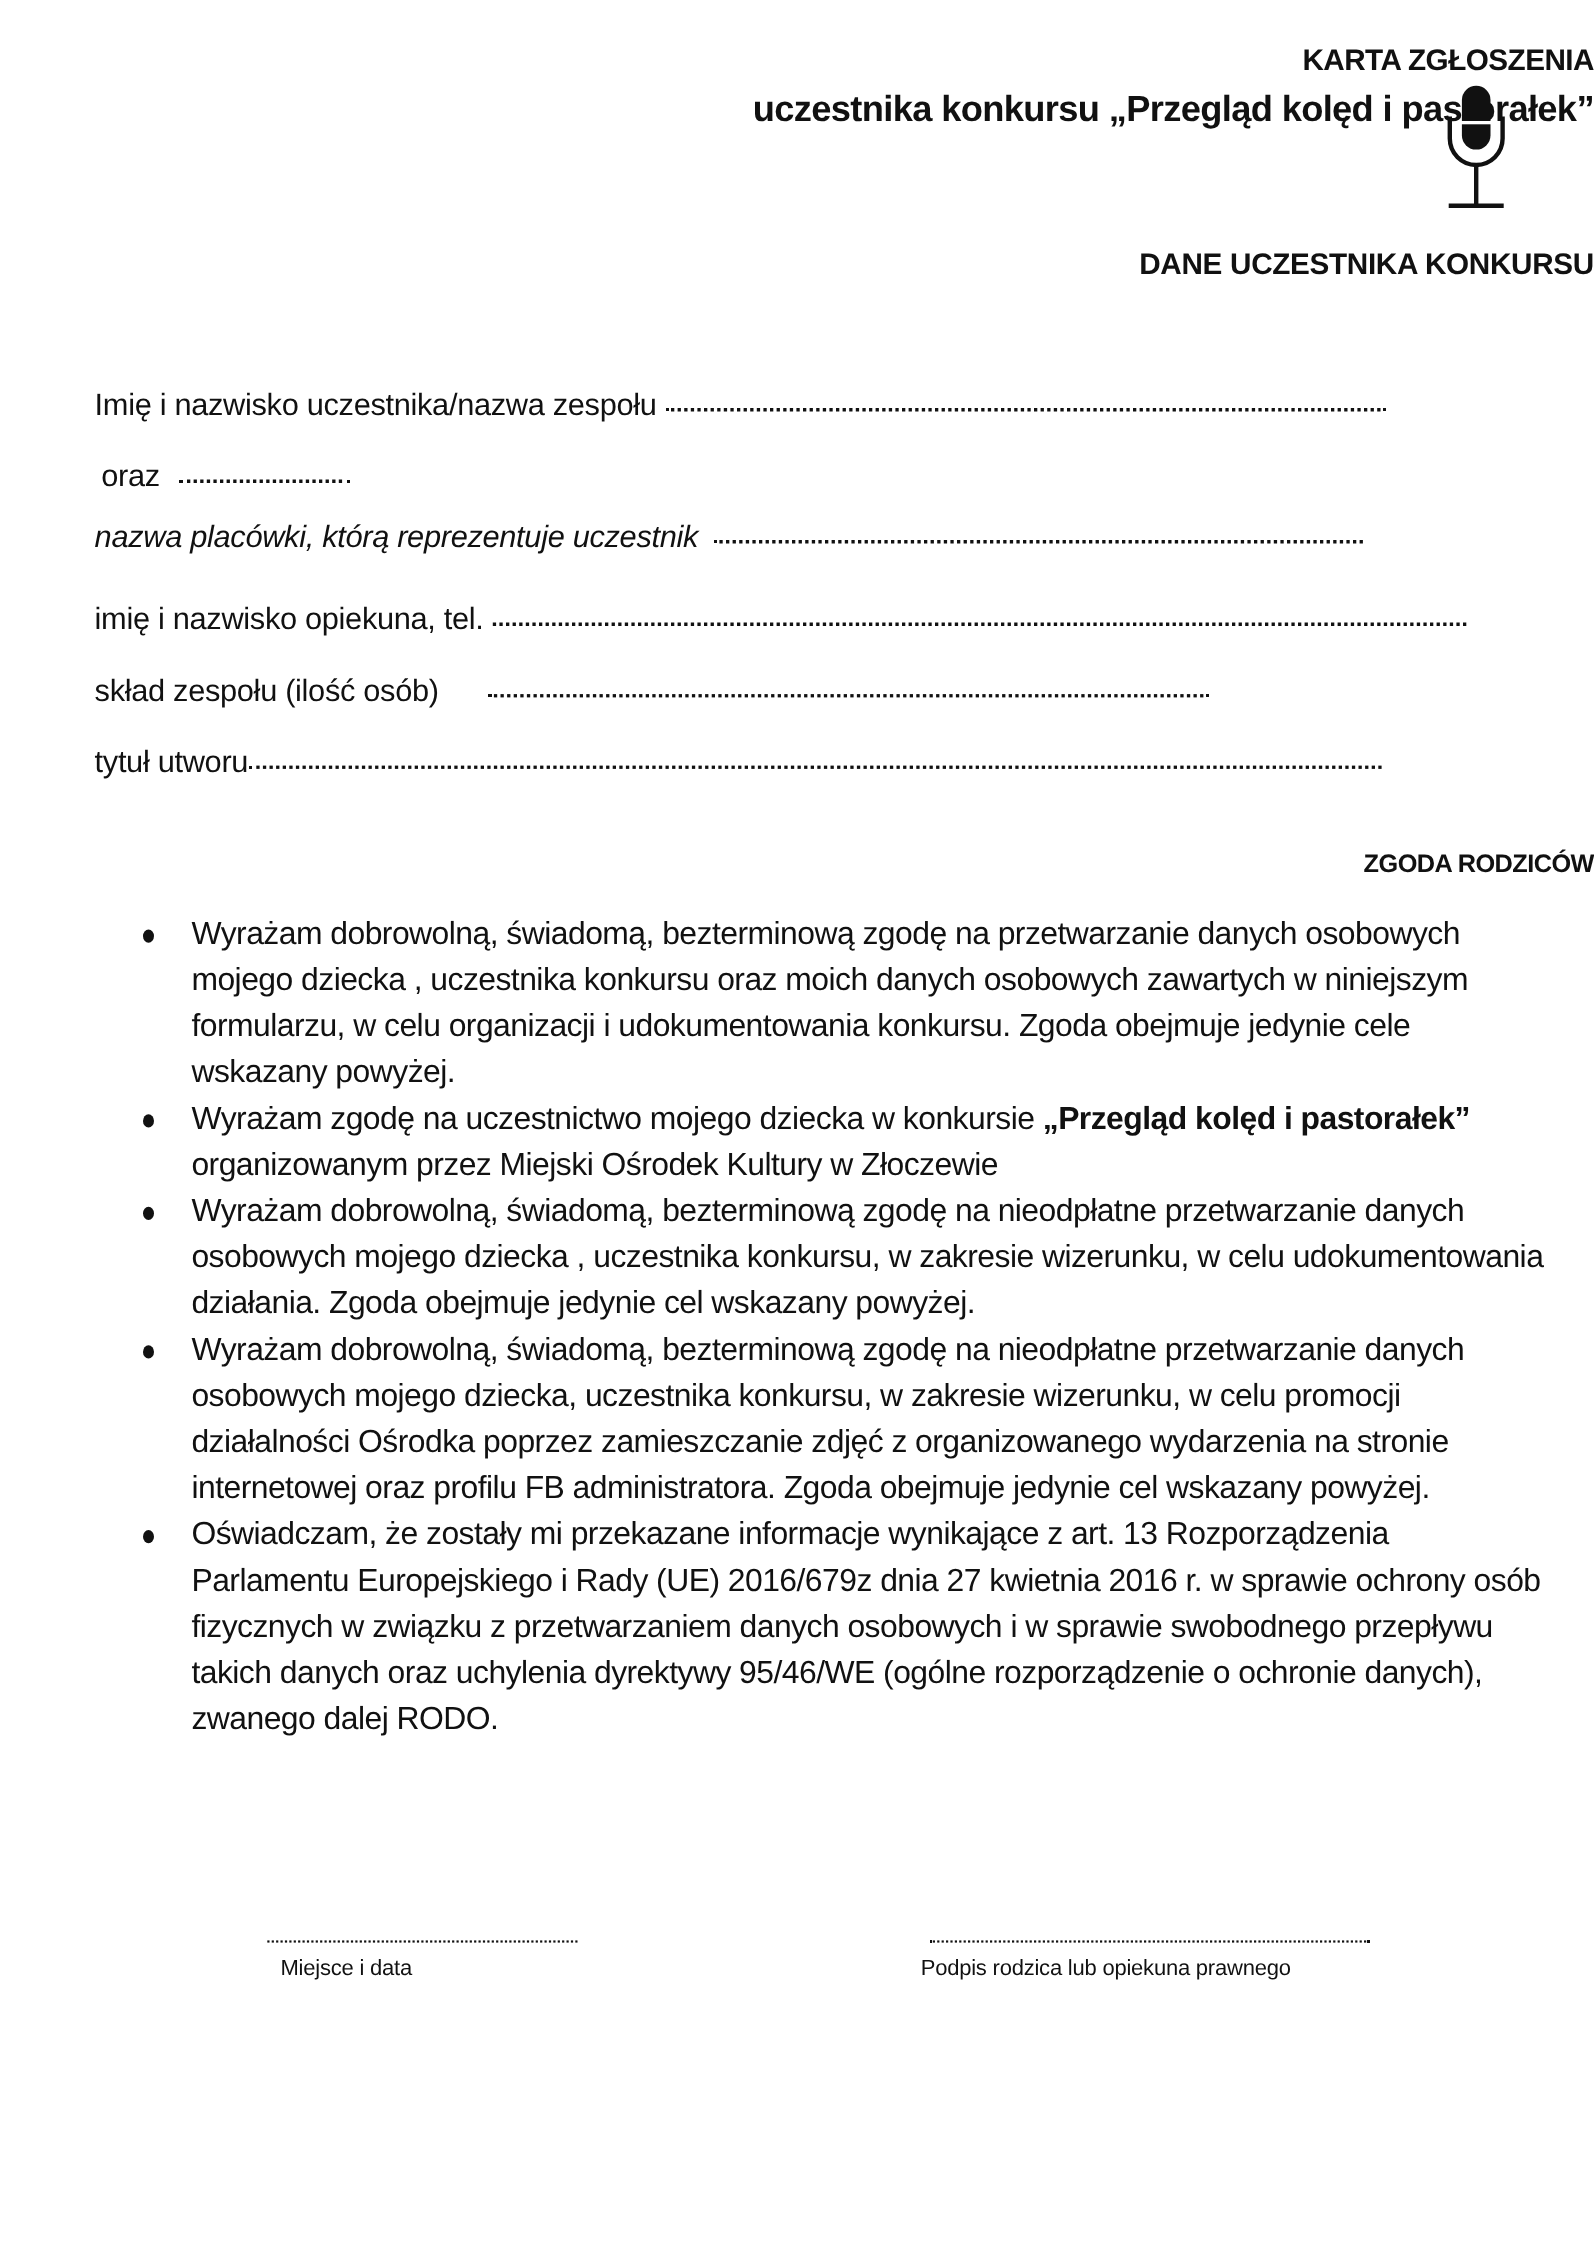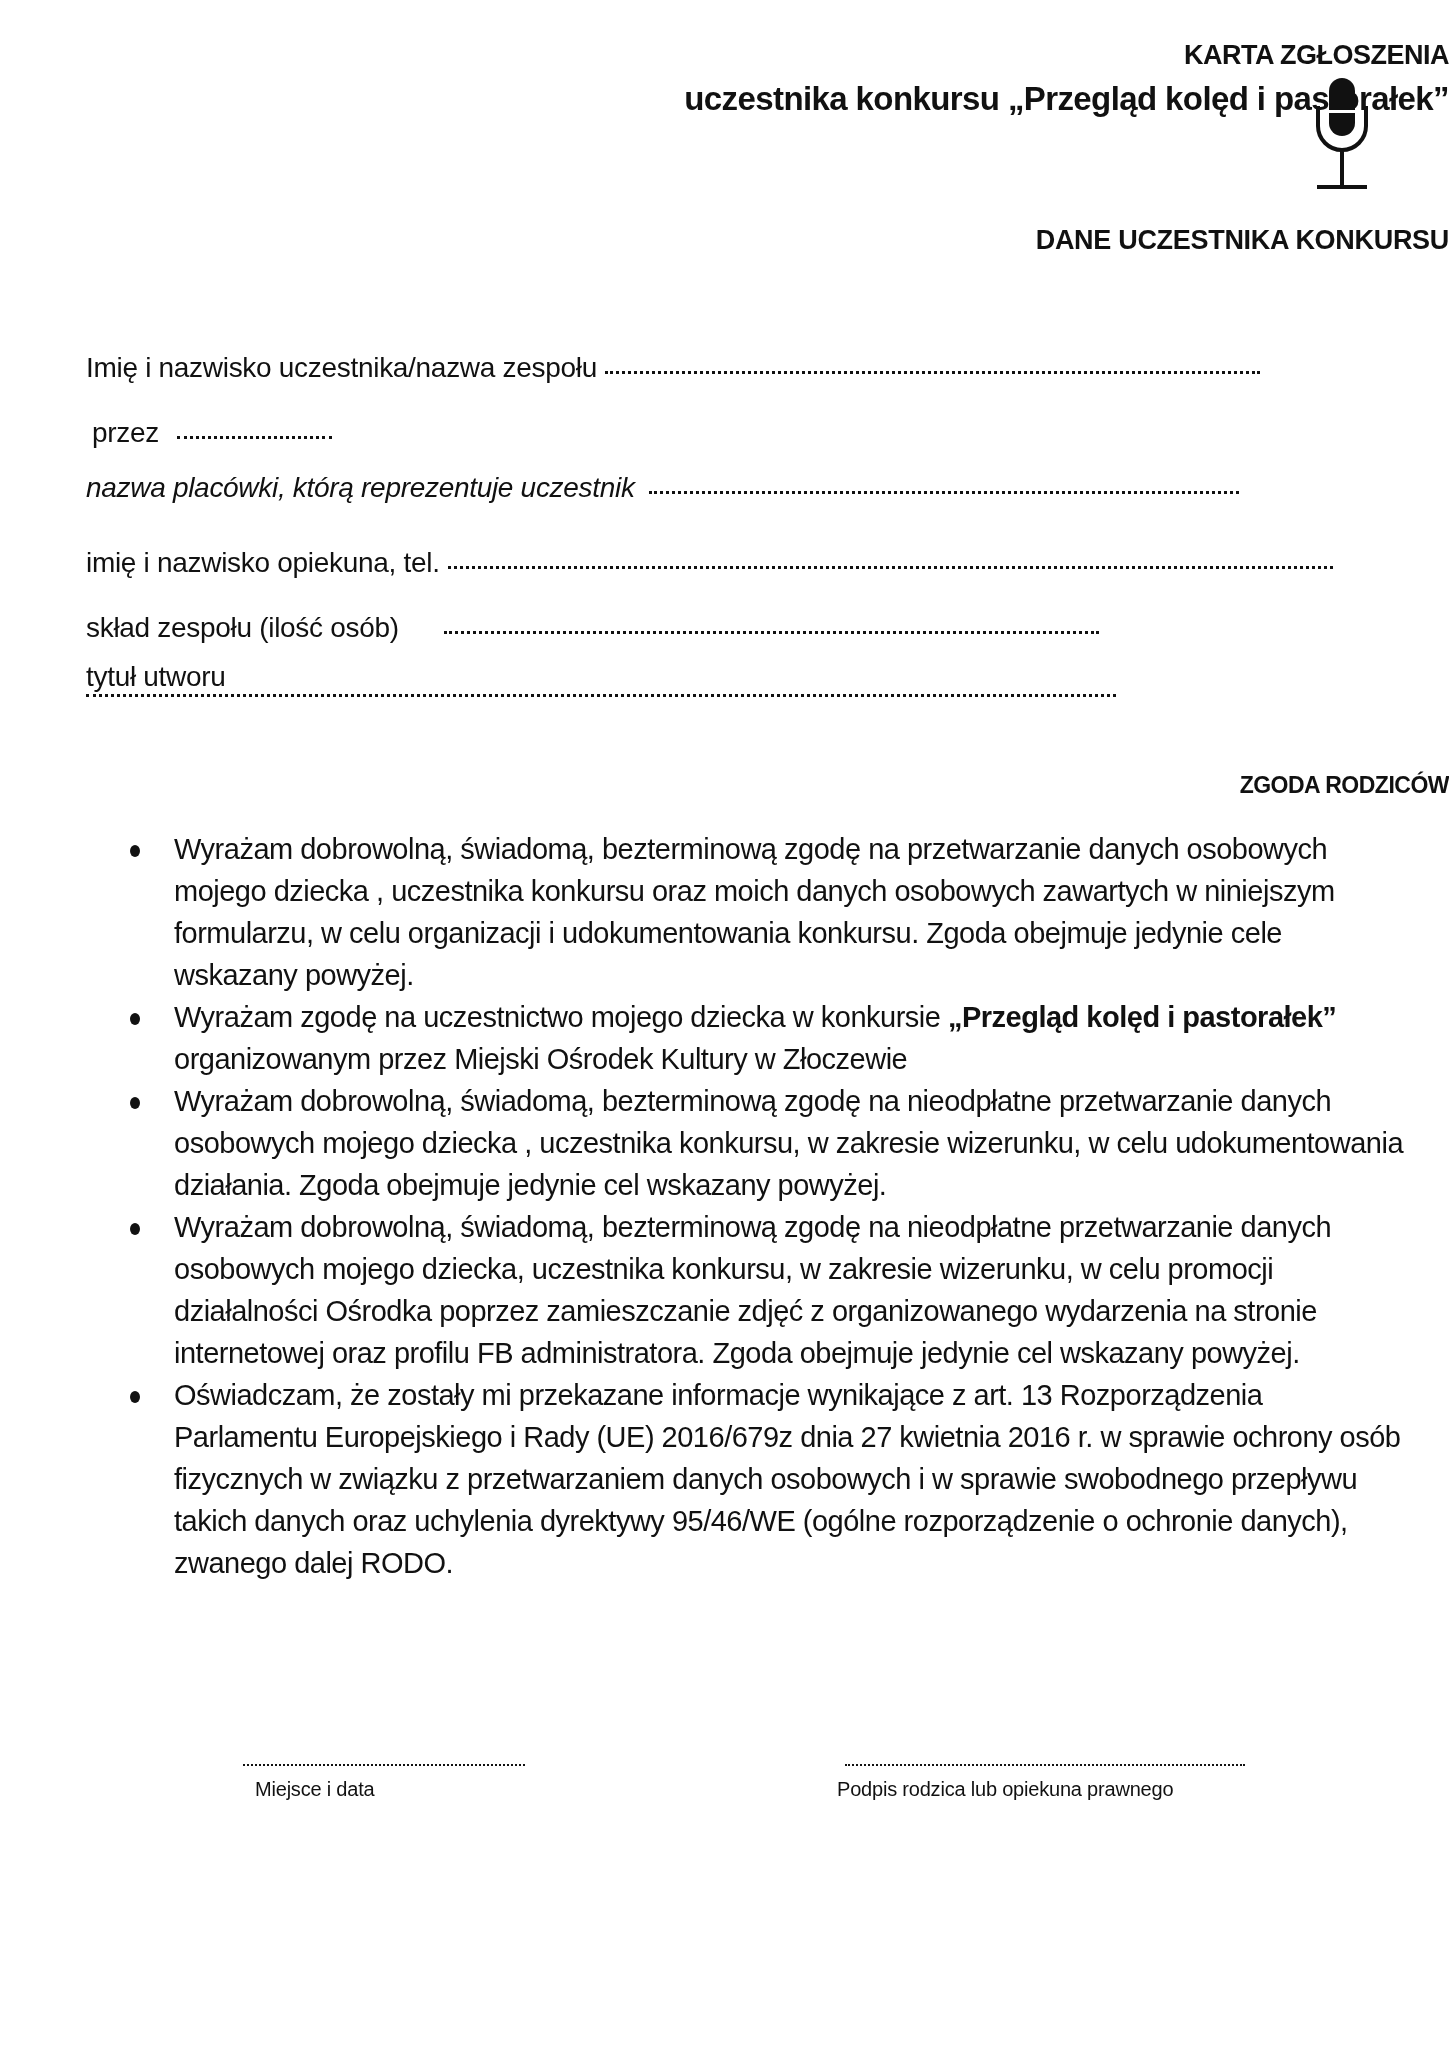--- a/index.html
+++ b/index.html
@@ -85,21 +85,21 @@
     .f2 { top: 417px; left: 92px; }
     .f2 .label { padding-right: 18px; }
     .f2 .dots { width: 155px; }
     .f3 { top: 472px; font-style: italic; }
     .f3 .label { padding-right: 14px; }
     .f3 .dots { width: 590px; }
     .f4 { top: 547px; }
     .f4 .dots { width: 885px; }
     .f5 { top: 612px; gap: 37px; }
     .f5 .dots { width: 655px; }
-    .f6 { top: 661px; flex-direction: column; }
+    .f6 { top: 677px; }
     .f6 .label { padding-right: 0; }
     .f6 .dots { width: 1030px; }
     .consents {
       position: absolute;
       left: 130px;
       top: 828px;
       width: 1280px;
       margin: 0;
       padding: 0;
       list-style: none;
@@ -159,21 +159,21 @@
   </svg>
 
   <div class="center section-heading">DANE UCZESTNIKA KONKURSU</div>
 
   <div class="field f1">
     <span class="label">Imię i nazwisko uczestnika/nazwa zespołu</span>
     <span class="dots"></span>
   </div>
 
   <div class="field f2">
-    <span class="label">przez</span>
+    <span class="label">oraz</span>
     <span class="dots"></span>
   </div>
 
   <div class="field f3">
     <span class="label">nazwa placówki,  którą reprezentuje uczestnik</span>
     <span class="dots"></span>
   </div>
 
   <div class="field f4">
     <span class="label">imię i nazwisko opiekuna, tel.</span>

